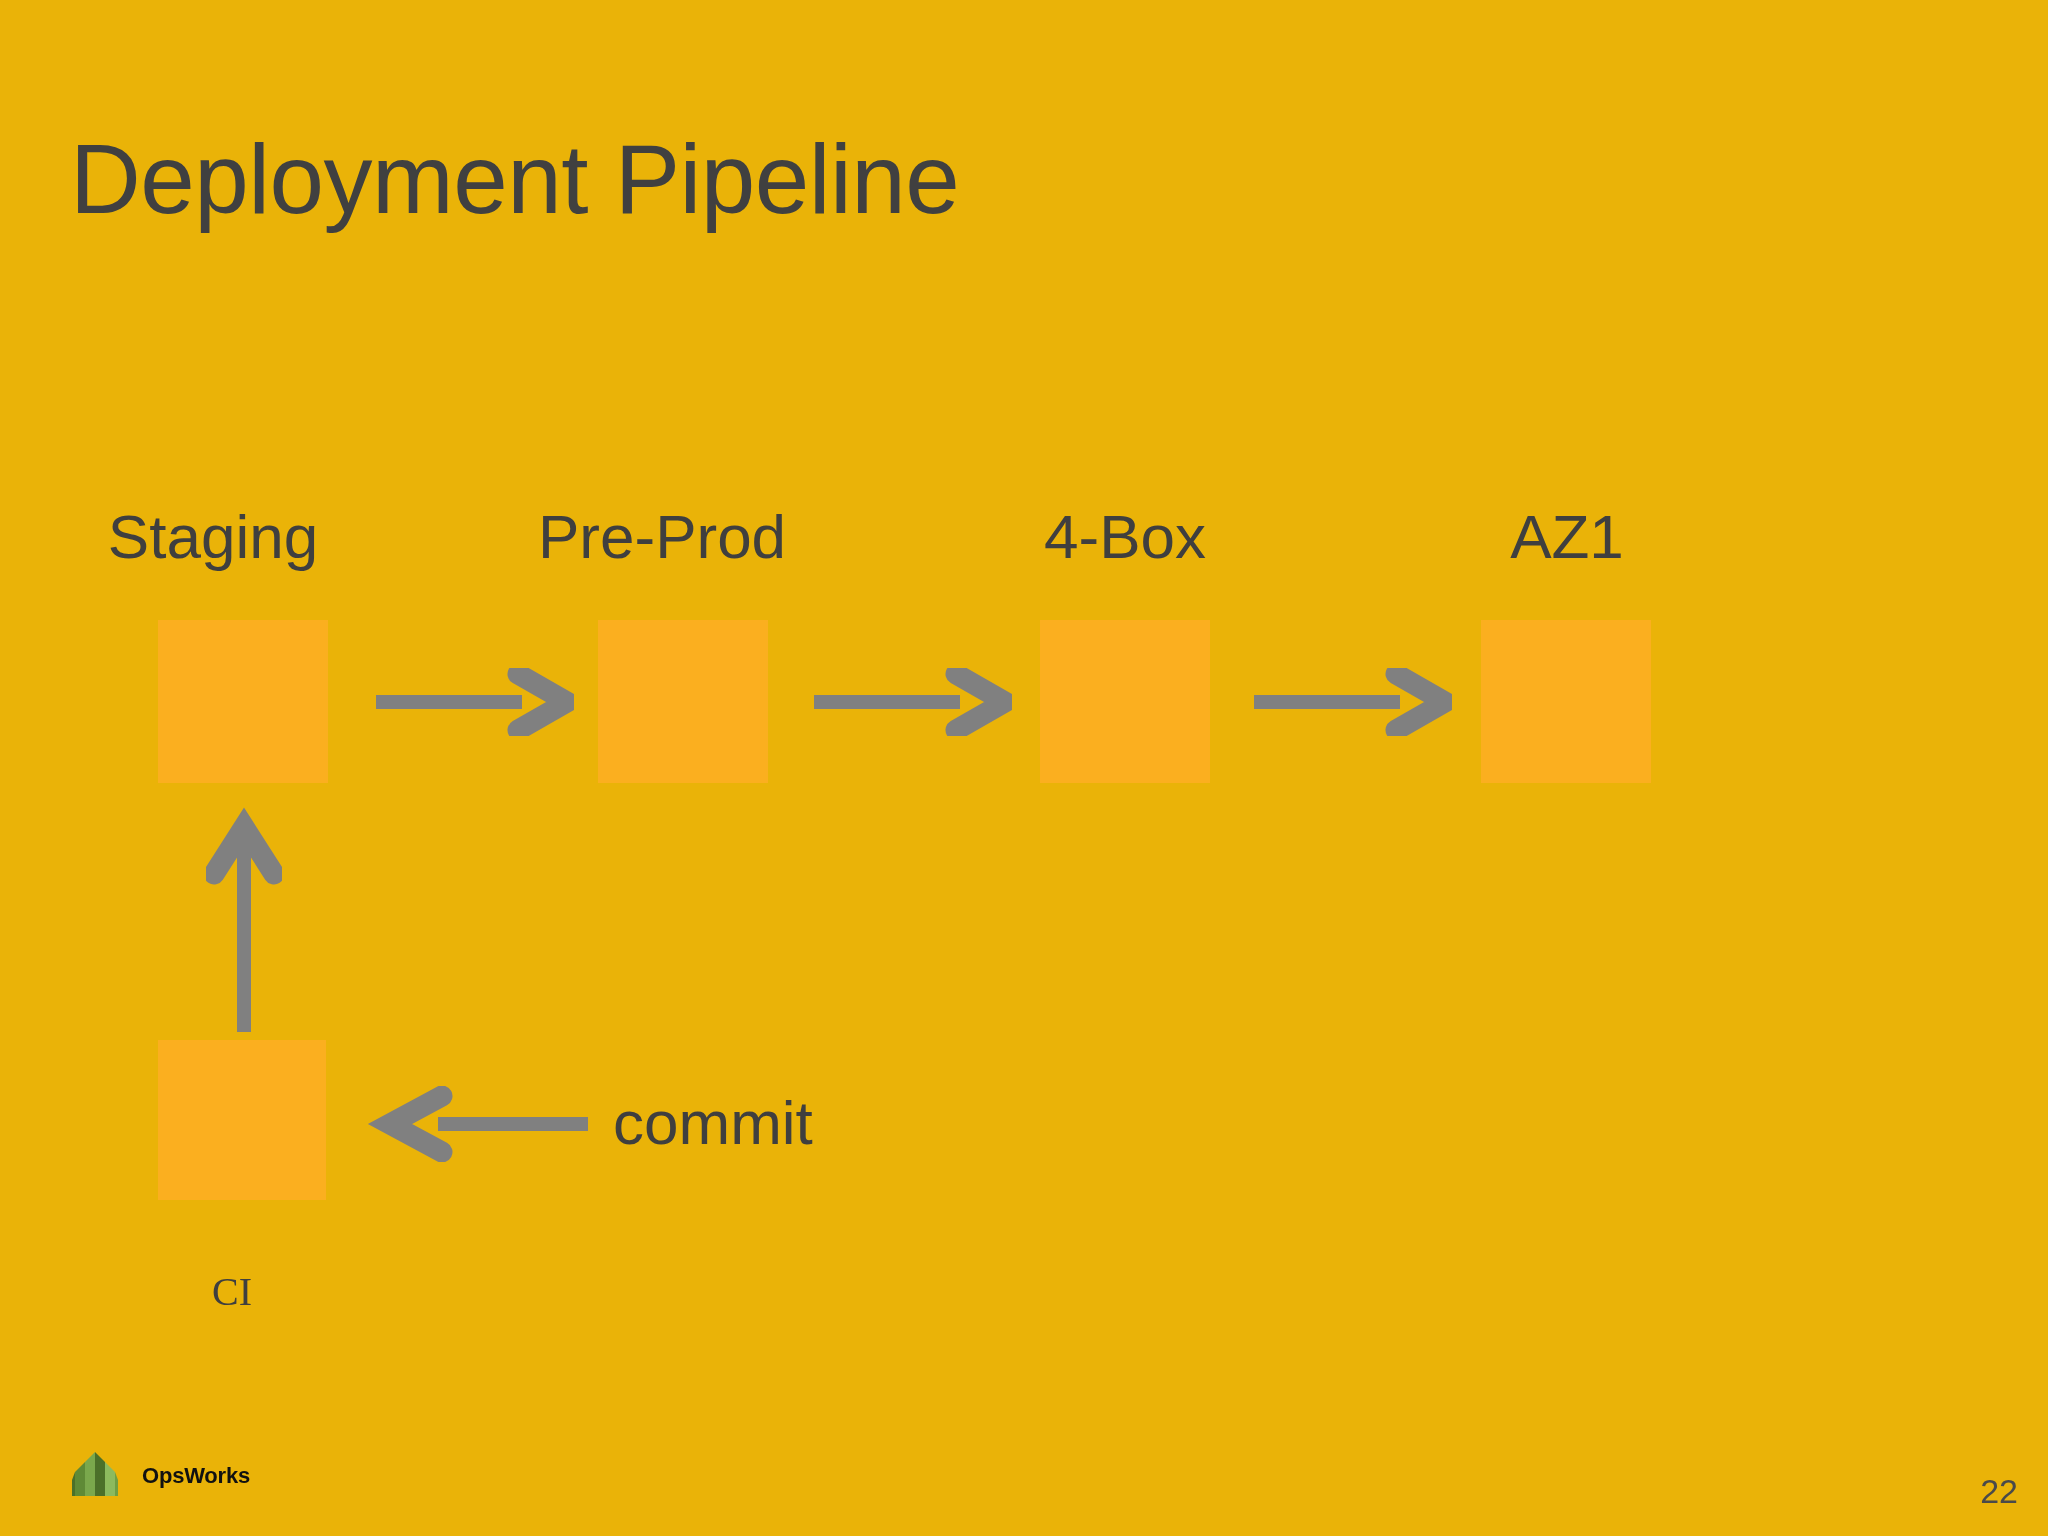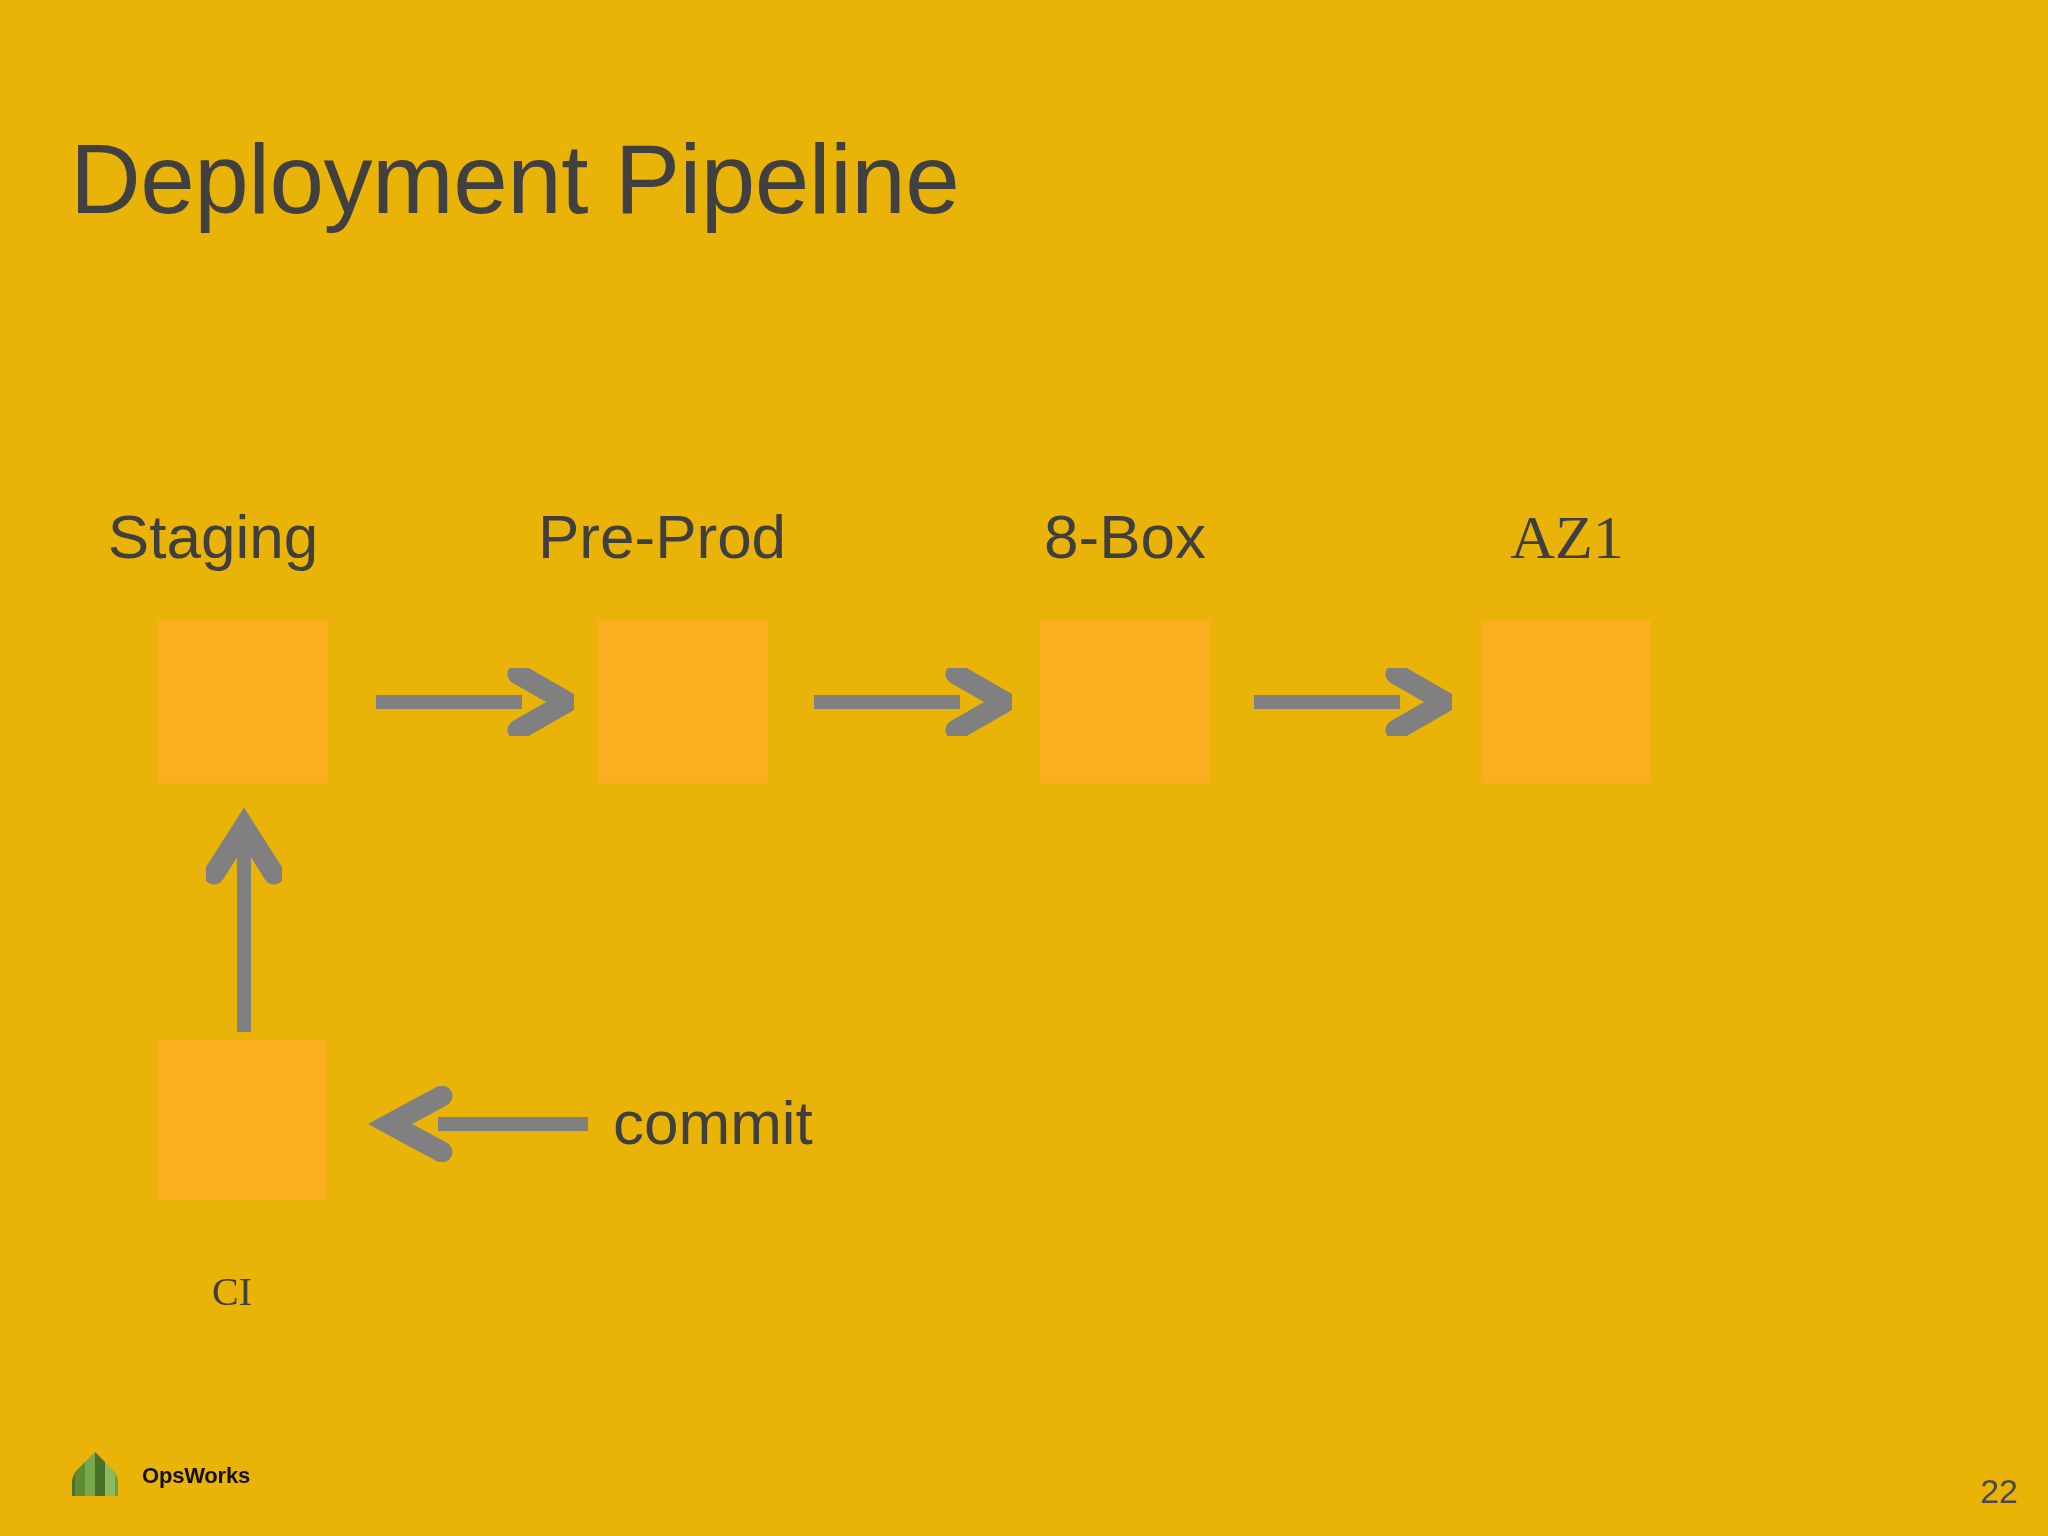--- a/index.html
+++ b/index.html
@@ -125,23 +125,23 @@
 <div class="slide">
 
   <div class="slide-title">Deployment Pipeline</div>
 
   <div class="diagram">
 
     <div class="stage-label" style="left:538px; top:506px; width:230px;">Pre-Prod</div>
 
     <div class="stage-label" style="left:98px; top:506px; width:230px;">Staging</div>
 
-    <div class="stage-label" style="left:1010px; top:506px; width:230px;">8-Box</div>
-
-    <div class="stage-label" style="left:1452px; top:506px; width:230px;font-family:Liberation Serif, serif;">AZ1</div>
+    <div class="stage-label" style="left:1010px; top:506px; width:230px;">4-Box</div>
+
+    <div class="stage-label" style="left:1452px; top:506px; width:230px;">AZ1</div>
 
     <div class="node-box" style="left:158px;  top:620px; width:170px; height:163px;"></div>
     <div class="node-box" style="left:598px;  top:620px; width:170px; height:163px;"></div>
     <div class="node-box" style="left:1040px; top:620px; width:170px; height:163px;"></div>
     <div class="node-box" style="left:1481px; top:620px; width:170px; height:163px;"></div>
 
     <div class="arrow" style="left:374px; top:668px;">
       <svg width="200" height="68" viewBox="0 0 200 68" aria-hidden="true">
         <path d="M2 27 H148 V41 H2 Z" fill="#808080"></path>
         <path d="M144 6 L193 34 L144 62" fill="none" stroke="#808080" stroke-width="21" stroke-linecap="round" stroke-linejoin="miter"></path>

